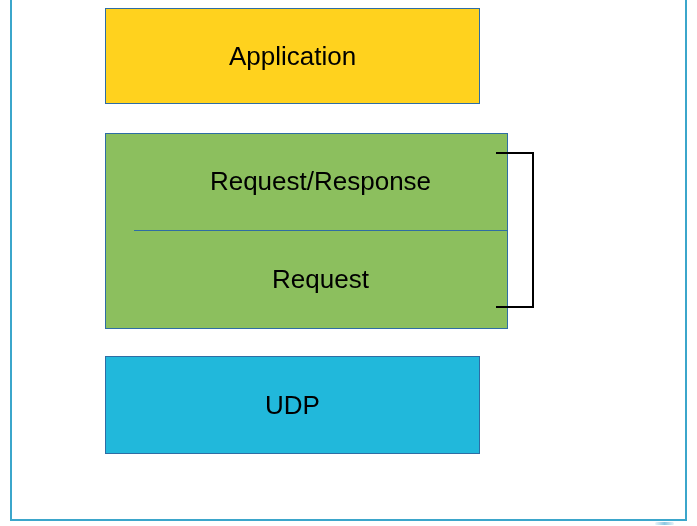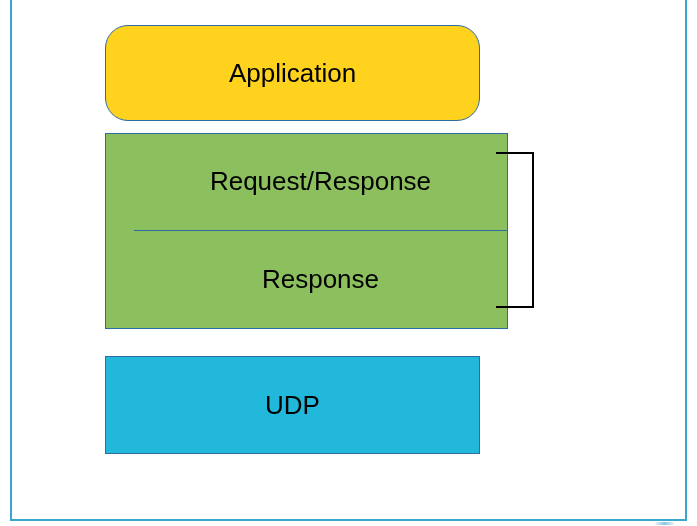--- a/index.html
+++ b/index.html
@@ -27,21 +27,21 @@
   }
   .shape {
     position: absolute;
     left: 105px;
     width: 373px;
     display: flex;
     align-items: center;
     justify-content: center;
     border: 1.5px solid;
   }
-  .shape-app { top: 25px;  height: 94px; border-radius: 23px; }
+  .shape-app { top: 8px;  height: 94px; }
   .shape-udp { top: 356px; height: 96px; }
   .shape-group {
     position: absolute;
     left: 105px;
     top: 133px;
     width: 373px;
     height: 194px;
     border: 1.5px solid;
     display: flex;
     flex-direction: column;
@@ -92,21 +92,21 @@
 
   <div class="shape shape-app" style="background: rgb(255, 210, 30); border-color: rgb(46, 109, 164);">
     <span class="label">Application</span>
   </div>
 
   <div class="shape-group" style="background: rgb(140, 191, 94); border-color: rgb(46, 109, 164); padding-left: 28px;">
     <div class="half half-top" style="border-color: rgb(46, 109, 164);">
       <span class="label">Request/Response</span>
     </div>
     <div class="half half-bottom">
-      <span class="label">Response</span>
+      <span class="label">Request</span>
     </div>
   </div>
 
   <div class="shape shape-udp" style="background: rgb(33, 184, 219); border-color: rgb(46, 109, 164);">
     <span class="label">UDP</span>
   </div>
 
   <div class="bracket" style="border-color: rgb(0, 0, 0);"></div>
 
 

